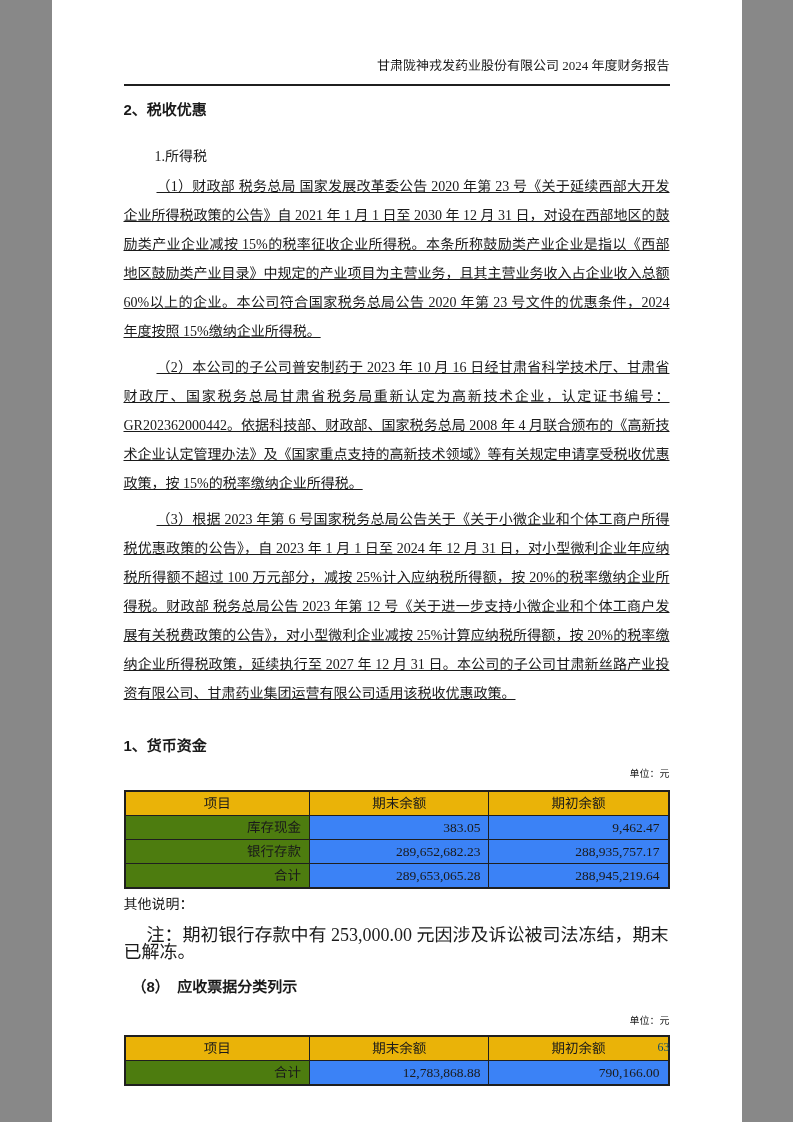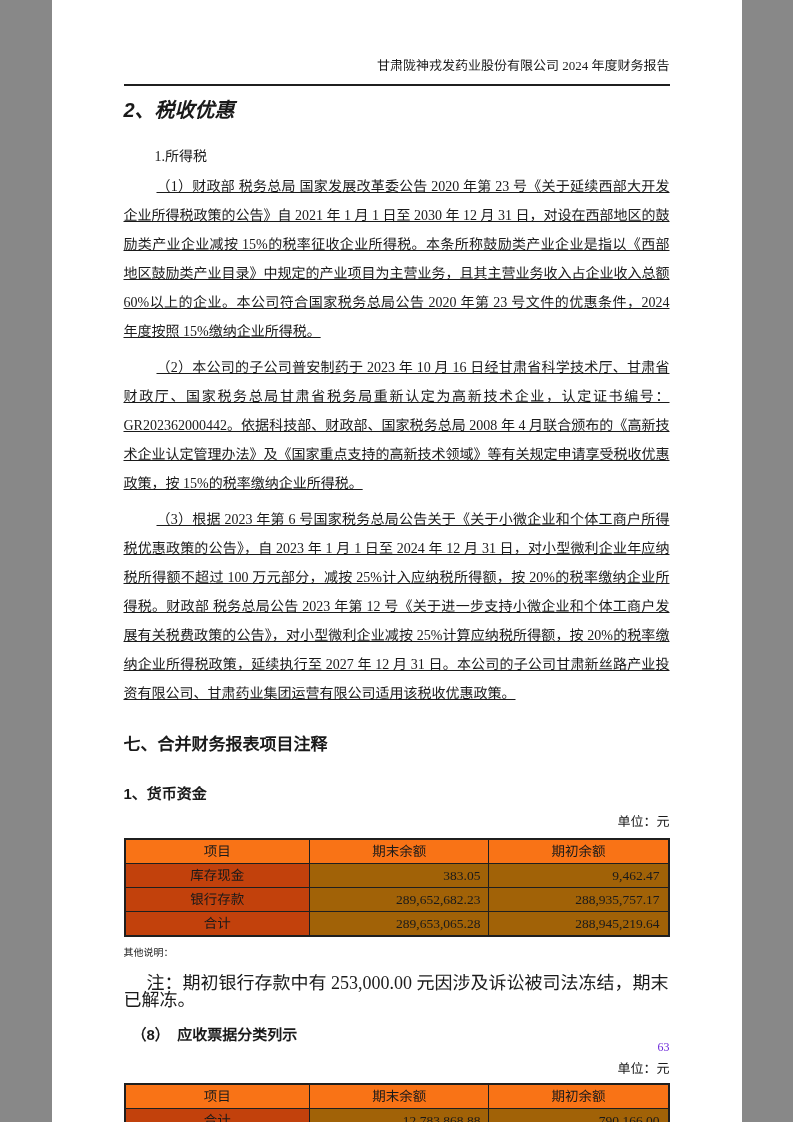--- a/index.html
+++ b/index.html
@@ -22,23 +22,22 @@
     border-bottom: 2px solid #1f1f1f;
     text-align: right;
     font-size: 13px;
     line-height: 18px;
   }
   
   .h-l2 {
     margin: 14px 0 0 0;
     font-family: "Liberation Sans", "DejaVu Sans", sans-serif;
     font-weight: bold;
-    font-size: 20px;
+    font-size: 15px;
     line-height: 20px;
-    font-style: italic;
   }
   .sub-plain {
     margin: 28px 0 0 0;
     font-size: 14px;
     line-height: 18px;
     text-indent: 31px;
   }
   .paras { margin-top: 6px; text-decoration: underline; }
   .para {
     margin: 0 0 7px 0;
@@ -66,21 +65,21 @@
     margin: 16px 0 0 0;
     font-family: "Liberation Sans", "DejaVu Sans", sans-serif;
     font-weight: bold;
     font-size: 15px;
     line-height: 20px;
     text-indent: 8px;
   }
   .unit-label {
     margin-top: 10px;
     text-align: right;
-    font-size: 13px;
+    font-size: 10px;
     line-height: 16px;
   }
   .unit-label.second { margin-top: 16px; }
   table.fin {
     margin-top: 8px;
     width: 100%;
     border-collapse: collapse;
     table-layout: fixed;
     font-size: 13.5px;
     border: 2px solid #1f1f1f;
@@ -88,48 +87,48 @@
   table.fin.second { margin-top: 6px; }
   table.fin th, table.fin td {
     border: 1px solid #1f1f1f;
     padding: 4px 8px;
     line-height: 15px;
     font-weight: normal;
     overflow: hidden;
     white-space: nowrap;
   }
   table.fin th {
-    background: #f97316;
+    background: #eab308;
   }
   td.item-cell {
-    background: #c2410c;
-    text-align: center;
+    background: #4d7c0f;
+    text-align: right;
   }
   td.num-cell {
-    background: #a16207;
+    background: #3b82f6;
     text-align: right;
     padding-right: 10px;
   }
   .other-notes {
     margin-top: 7px;
-    font-size: 10px;
+    font-size: 14px;
     line-height: 17px;
   }
   .note-line {
     margin-top: 14px;
     font-size: 18px;
     line-height: 17px;
     text-indent: 23px;
   }
   .page-number {
     position: absolute;
     right: 72px;
     top: 1040px;
     font-size: 12px;
-    color: #6d28d9;
+    color: #0c4a6e;
   }
 </style>
 </head>
 <body>
 
 <div class="page">
 
   <div class="page-header">
     <span>甘肃陇神戎发药业股份有限公司 2024 年度财务报告</span>
   </div>
@@ -137,21 +136,20 @@
   <div class="h-l2">2、税收优惠</div>
 
   <div class="sub-plain">1.所得税</div>
 
   <div class="paras">
     <p class="para">（1）财政部 税务总局 国家发展改革委公告 2020 年第 23 号《关于延续西部大开发企业所得税政策的公告》自 2021 年 1 月 1 日至 2030 年 12 月 31 日，对设在西部地区的鼓励类产业企业减按 15%的税率征收企业所得税。本条所称鼓励类产业企业是指以《西部地区鼓励类产业目录》中规定的产业项目为主营业务，且其主营业务收入占企业收入总额 60%以上的企业。本公司符合国家税务总局公告 2020 年第 23 号文件的优惠条件，2024 年度按照 15%缴纳企业所得税。</p>
     <p class="para">（2）本公司的子公司普安制药于 2023 年 10 月 16 日经甘肃省科学技术厅、甘肃省财政厅、国家税务总局甘肃省税务局重新认定为高新技术企业，认定证书编号：GR202362000442。依据科技部、财政部、国家税务总局 2008 年 4 月联合颁布的《高新技术企业认定管理办法》及《国家重点支持的高新技术领域》等有关规定申请享受税收优惠政策，按 15%的税率缴纳企业所得税。</p>
     <p class="para">（3）根据 2023 年第 6 号国家税务总局公告关于《关于小微企业和个体工商户所得税优惠政策的公告》，自 2023 年 1 月 1 日至 2024 年 12 月 31 日，对小型微利企业年应纳税所得额不超过 100 万元部分，减按 25%计入应纳税所得额，按 20%的税率缴纳企业所得税。财政部 税务总局公告 2023 年第 12 号《关于进一步支持小微企业和个体工商户发展有关税费政策的公告》，对小型微利企业减按 25%计算应纳税所得额，按 20%的税率缴纳企业所得税政策，延续执行至 2027 年 12 月 31 日。本公司的子公司甘肃新丝路产业投资有限公司、甘肃药业集团运营有限公司适用该税收优惠政策。</p>
   </div>
 
-  <div class="h-l1">七、合并财务报表项目注释</div>
 
   <div class="h-l3">1、货币资金</div>
 
   <div class="unit-label">单位：元</div>
 
   <table class="fin">
     <colgroup>
         <col style="width:34%">
         <col style="width:33%">
         <col style="width:33%">

